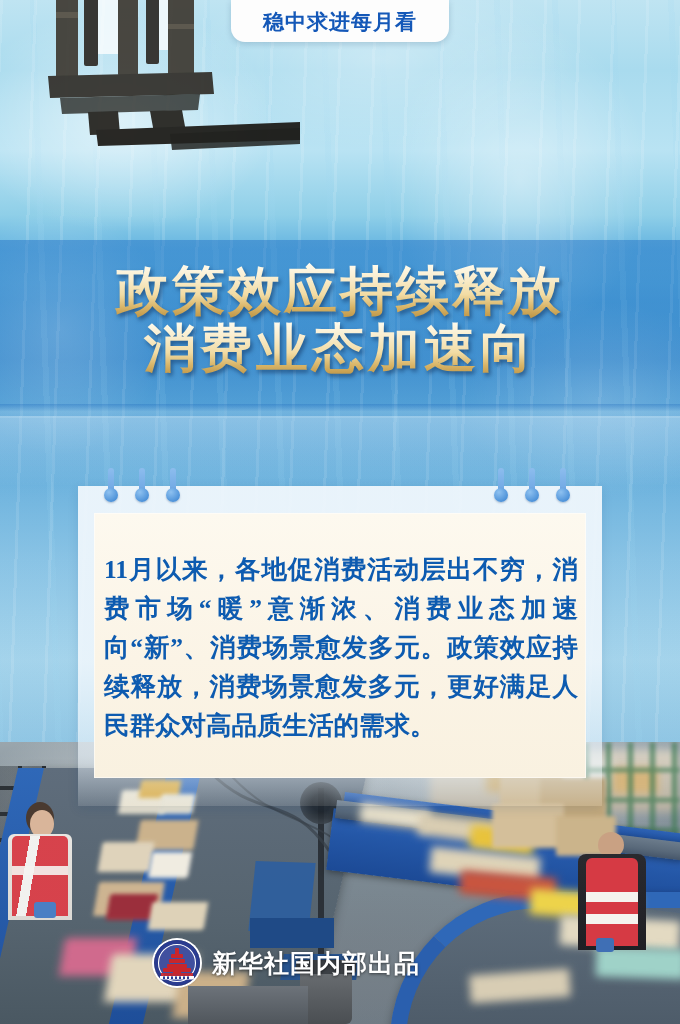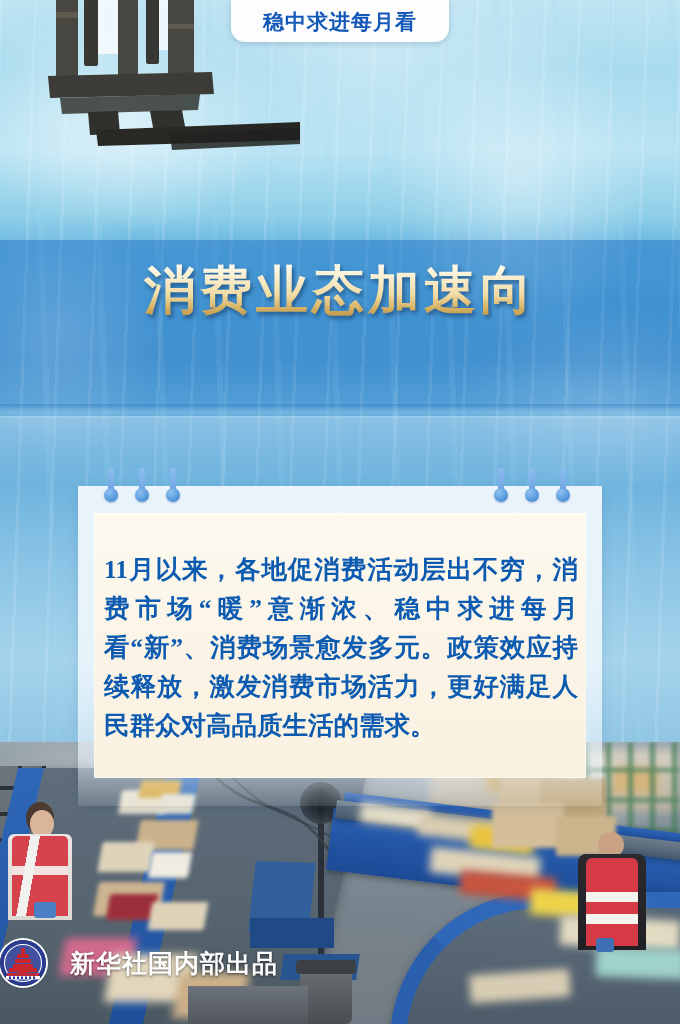--- a/index.html
+++ b/index.html
@@ -265,21 +265,22 @@
   }
 
   
   .footer {
     position: absolute;
     left: 0;
     top: 940px;
     width: 574px;
     display: flex;
     align-items: center;
-    gap: 24px;
+    justify-content: center;
+    gap: 12px;
   }
   .emblem {
     width: 46px;
     height: 46px;
     border-radius: 50%;
     position: relative;
     background: radial-gradient(circle at 50% 45%, #3a4ea8 0%, #2a3c92 55%, #1d2c74 100%);
     box-shadow: 0 0 0 2px #ffffff, 0 1px 3px rgba(0,0,0,0.4);
     overflow: hidden;
   }
@@ -406,20 +407,21 @@
     <div style="position:absolute; left:296px; top:218px; width:60px; height:14px; background:#3c4045; border-radius:4px;"></div>
     <div style="position:absolute; left:188px; top:244px; width:120px; height:38px; background:linear-gradient(180deg,#6d737a,#50565c);"></div>
   </div>
 
   <div class="top-pill">
     <span class="top-pill-text">稳中求进每月看</span>
   </div>
 
 
   <div class="title-wrap">
+    <div class="title-line">政策效应持续释放</div>
     <div class="title-line l2">消费业态加速向</div>
   </div>
 
   <div class="panel-outer"></div>
 
   <div class="pin" style="left:104px; top:468px;">
     <div class="pin-stem"></div>
     <div class="pin-head"></div>
   </div>
   <div class="pin" style="left:135px; top:468px;">
@@ -438,21 +440,21 @@
   <div class="pin" style="left:525px; top:468px;">
     <div class="pin-stem"></div>
     <div class="pin-head"></div>
   </div>
   <div class="pin" style="left:556px; top:468px;">
     <div class="pin-stem"></div>
     <div class="pin-head"></div>
   </div>
 
   <div class="card-inner"></div>
-  <div class="card-text">11月以来，各地促消费活动层出不穷，消费市场“暖”意渐浓、稳中求进每月看“新”、消费场景愈发多元。政策效应持续释放，激发消费市场活力，更好满足人民群众对高品质生活的需求。</div>
+  <div class="card-text">11月以来，各地促消费活动层出不穷，消费市场“暖”意渐浓、消费业态加速向“新”、消费场景愈发多元。政策效应持续释放，消费场景愈发多元，更好满足人民群众对高品质生活的需求。</div>
 
   <div class="footer">
     <div class="emblem">
       <svg viewBox="0 0 46 46" width="46" height="46">
         <circle cx="23" cy="23" r="22" fill="#2b3c90"></circle>
         <circle cx="23" cy="23" r="18.5" fill="#41509f"></circle>
         <circle cx="23" cy="23" r="18.5" fill="none" stroke="#ffffff" stroke-width="1.1"></circle>
         <g fill="#c8262c">
           <rect x="21" y="8" width="4" height="7" rx="1"></rect>
           <rect x="17" y="14" width="12" height="4" rx="1"></rect>

